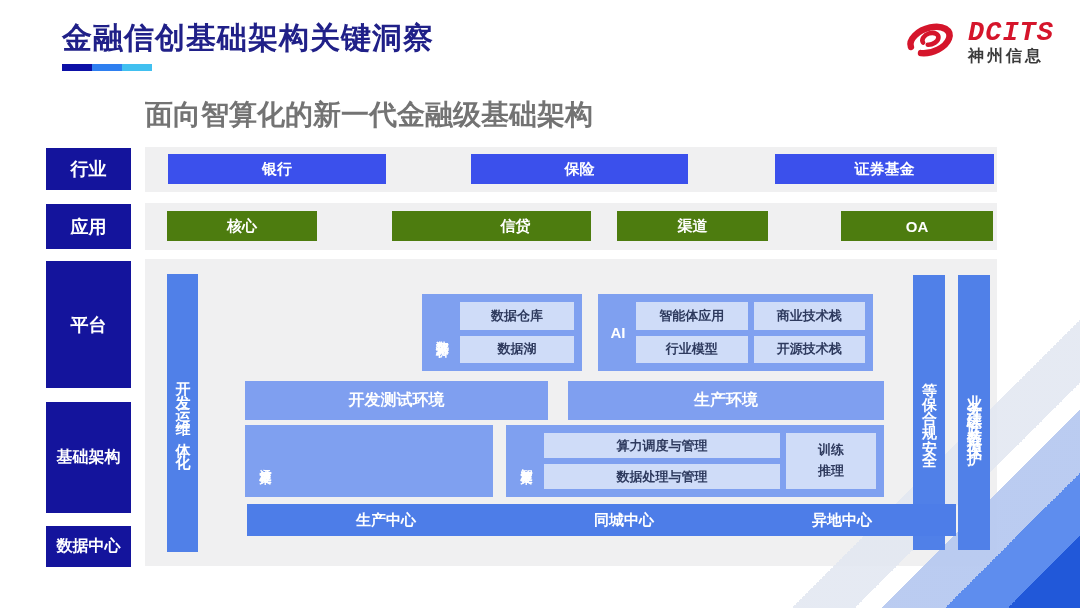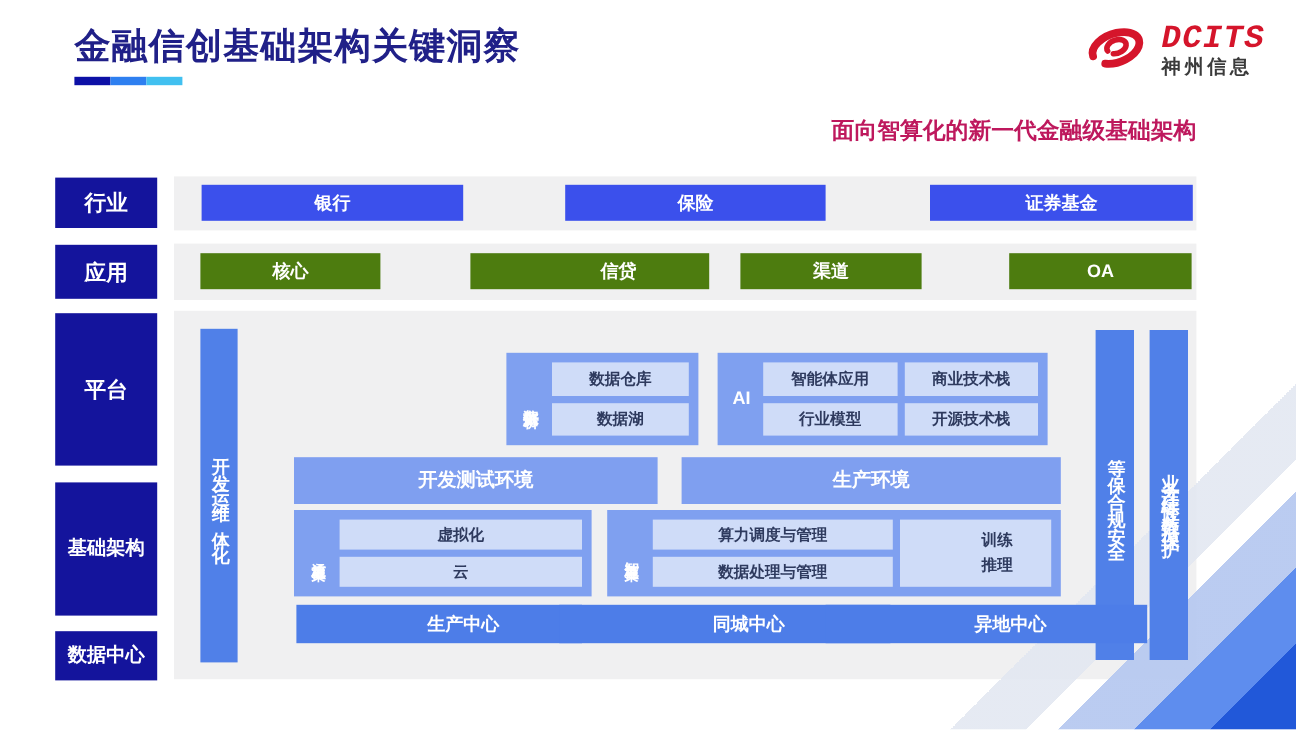--- a/index.html
+++ b/index.html
@@ -10,21 +10,21 @@
   .abs{position:absolute;}
   
   .title{left:62px; top:18px; font-size:30px; font-weight:bold; color:#202088; letter-spacing:1px; z-index:3;}
   .underline{left:62px; top:64px; height:7px; display:flex; z-index:3;}
   .underline span{display:block; width:30px; height:7px;}
   .u1{background:#0d10a6;} .u2{background:#2e7ff0;} .u3{background:#41c0f0;}
   .logo{right:26px; top:16px; display:flex; align-items:center; gap:8px; z-index:3;font-family:Liberation Mono, monospace;}
   .logo-text{display:flex; flex-direction:column; line-height:1.05;}
   .logo-brand{font-size:27px; font-weight:bold; font-style:italic; color:#d5152b; letter-spacing:1px;}
   .logo-company{font-size:16px; font-weight:bold; color:#3a3a3a; letter-spacing:3px; margin-top:2px;}
-  .subtitle{left:145px; top:96px; width:852px; text-align:right; font-size:19px; font-weight:bold; color:#be185d; z-index:3;}
+  .subtitle{left:145px; top:96px; width:852px; text-align:left; font-size:28px; font-weight:bold; color:#737373; z-index:3;}
   
   .nav{left:46px; width:85px; background:#14149c; color:#fff; font-weight:bold; font-size:18px;
        display:flex; align-items:center; justify-content:center; z-index:2;}
   
   .band{left:145px; width:852px; background:#f0f0f1; z-index:0;}
   
   .b1{top:154px; height:30px; background:#3b50ec; color:#fff; font-weight:bold; font-size:15px;
       display:flex; align-items:center; justify-content:center; z-index:2;}
   .b2{top:211px; height:30px; background:#4d7c0f; color:#fff; font-weight:bold; font-size:15px;
       display:flex; align-items:center; justify-content:center; z-index:2;}
@@ -34,21 +34,21 @@
   .group{background:#7fa0f0; display:flex; padding:8px 8px; box-sizing:border-box; gap:6px; z-index:2;}
   .glabel{color:#fff; font-weight:bold; font-size:13px; display:flex; align-items:center; justify-content:center; flex:0 0 24px;}
   .gitems{display:flex; flex-direction:column; gap:6px; flex:1;}
   .grid2{display:grid; grid-template-columns:1fr 1fr; gap:6px; flex:1;}
   .inner{background:#cfdcf8; color:#2e3a5e; font-weight:bold; font-size:13px;
          display:flex; align-items:center; justify-content:center; flex:1; min-height:0;}
   .env{top:381px; height:39px; background:#7f9ff0; color:#fff; font-weight:bold; font-size:16px;
        display:flex; align-items:center; justify-content:center; z-index:2;}
   .center-box{top:504px; height:32px; background:#4d7de8; color:#fff; font-weight:bold; font-size:15px;
        display:flex; align-items:center; justify-content:center; z-index:2;padding-left:40px;}
-  .side-box{flex:0 0 90px; white-space:pre-line; text-align:right; line-height:1.6;padding-left:36px;}
+  .side-box{flex:0 0 90px; white-space:pre-line; text-align:right; line-height:1.6;}
   
   .corner{right:0; bottom:0; width:470px; height:430px; z-index:1; pointer-events:none;
     background:linear-gradient(135deg,
       rgba(255,255,255,0) 0% 68%,
       rgba(226,231,241,0.88) 68% 75%,
       rgba(255,255,255,0) 75% 78%,
       rgba(183,201,240,0.95) 78% 85%,
       #5e8dee 85% 92%,
       #2158d9 92% 100%);}
 </style>
@@ -127,24 +127,20 @@
       <div class="inner">行业模型</div>
       <div class="inner">开源技术栈</div>
     </div>
   </div>
 
   <div class="abs env" style="left:245px;width:303px;">开发测试环境</div>
   <div class="abs env" style="left:568px;width:316px;">生产环境</div>
 
   <div class="abs group" style="left:245px;top:425px;width:248px;height:72px;">
     <div class="glabel vtext" style="font-size:12px;letter-spacing:1px;">通算框架</div>
-    <div class="gitems">
-      <div class="inner">虚拟化</div>
-      <div class="inner">云</div>
-    </div>
   </div>
 
   <div class="abs group" style="left:506px;top:425px;width:378px;height:72px;">
     <div class="glabel vtext" style="font-size:12px;letter-spacing:1px;">智算框架</div>
     <div class="gitems">
       <div class="inner">算力调度与管理</div>
       <div class="inner">数据处理与管理</div>
     </div>
     <div class="inner side-box">训练
 推理</div>

